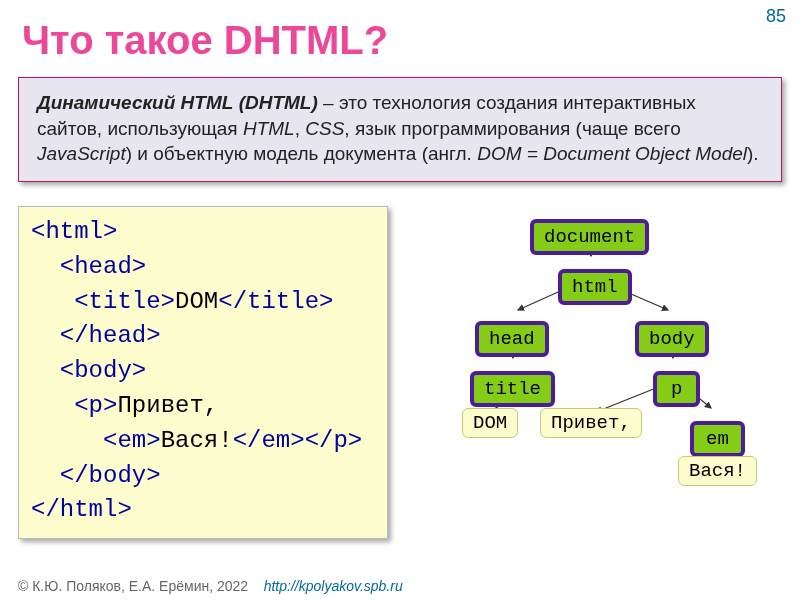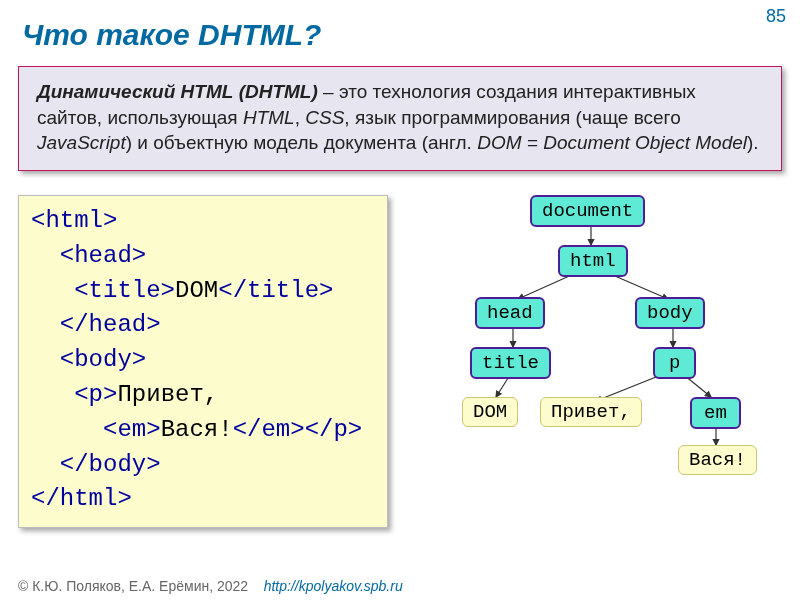--- a/index.html
+++ b/index.html
@@ -12,25 +12,24 @@
     overflow: hidden;
   }
   .page-number {
     position: absolute;
     top: 6px;
     right: 14px;
     font-size: 18px;
     color: #0369a1;
   }
   .title {
-    font-size: 30px;
+    font-size: 40px;
     font-weight: bold;
-    color: #0369a1;
+    color: #ec4899;
     padding: 18px 0 10px 22px;
-    font-style: italic;
   }
   .defbox {
     margin: 4px 18px 14px 18px;
     background: #e6e5f0;
     border: 1px solid #be185d;
     box-shadow: 3px 3px 5px rgba(0,0,0,0.35);
     padding: 12px 18px 14px 18px;
     font-size: 19px;
     line-height: 1.35;
     color: #222;
@@ -62,22 +61,23 @@
   }
   .node {
     position: absolute;
     font-family: "Courier New", monospace;
     font-size: 19px;
     padding: 3px 10px;
     border-radius: 6px;
     text-align: center;
   }
   .node.box {
-    background: #5eead4;
-    border: 2px solid #4c1d95;
+    background: #84cc16;
+    border: 4px solid #4c1d95;
+    margin-top: 13px;
   }
   .node.leaf {
     background: #fcfccc;
     border: 1px solid #c8c870;
   }
   svg.lines {
     position: absolute;
     top: 0; left: 0;
     width: 100%;
     height: 100%;

